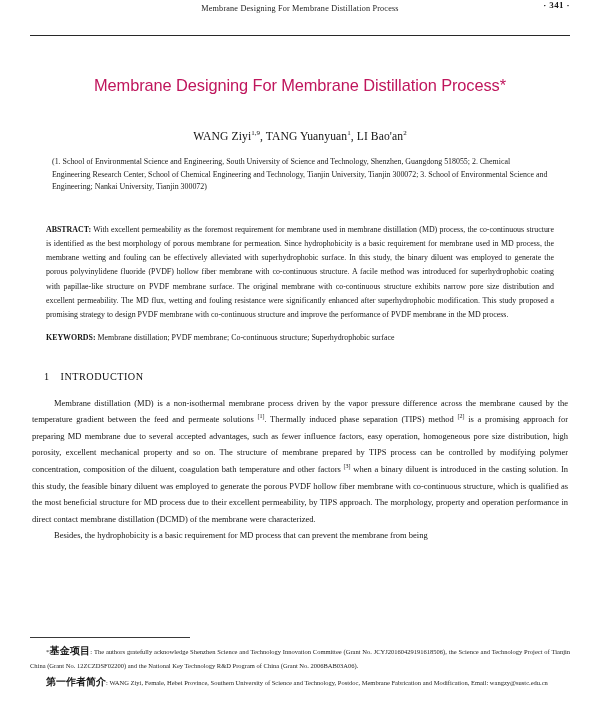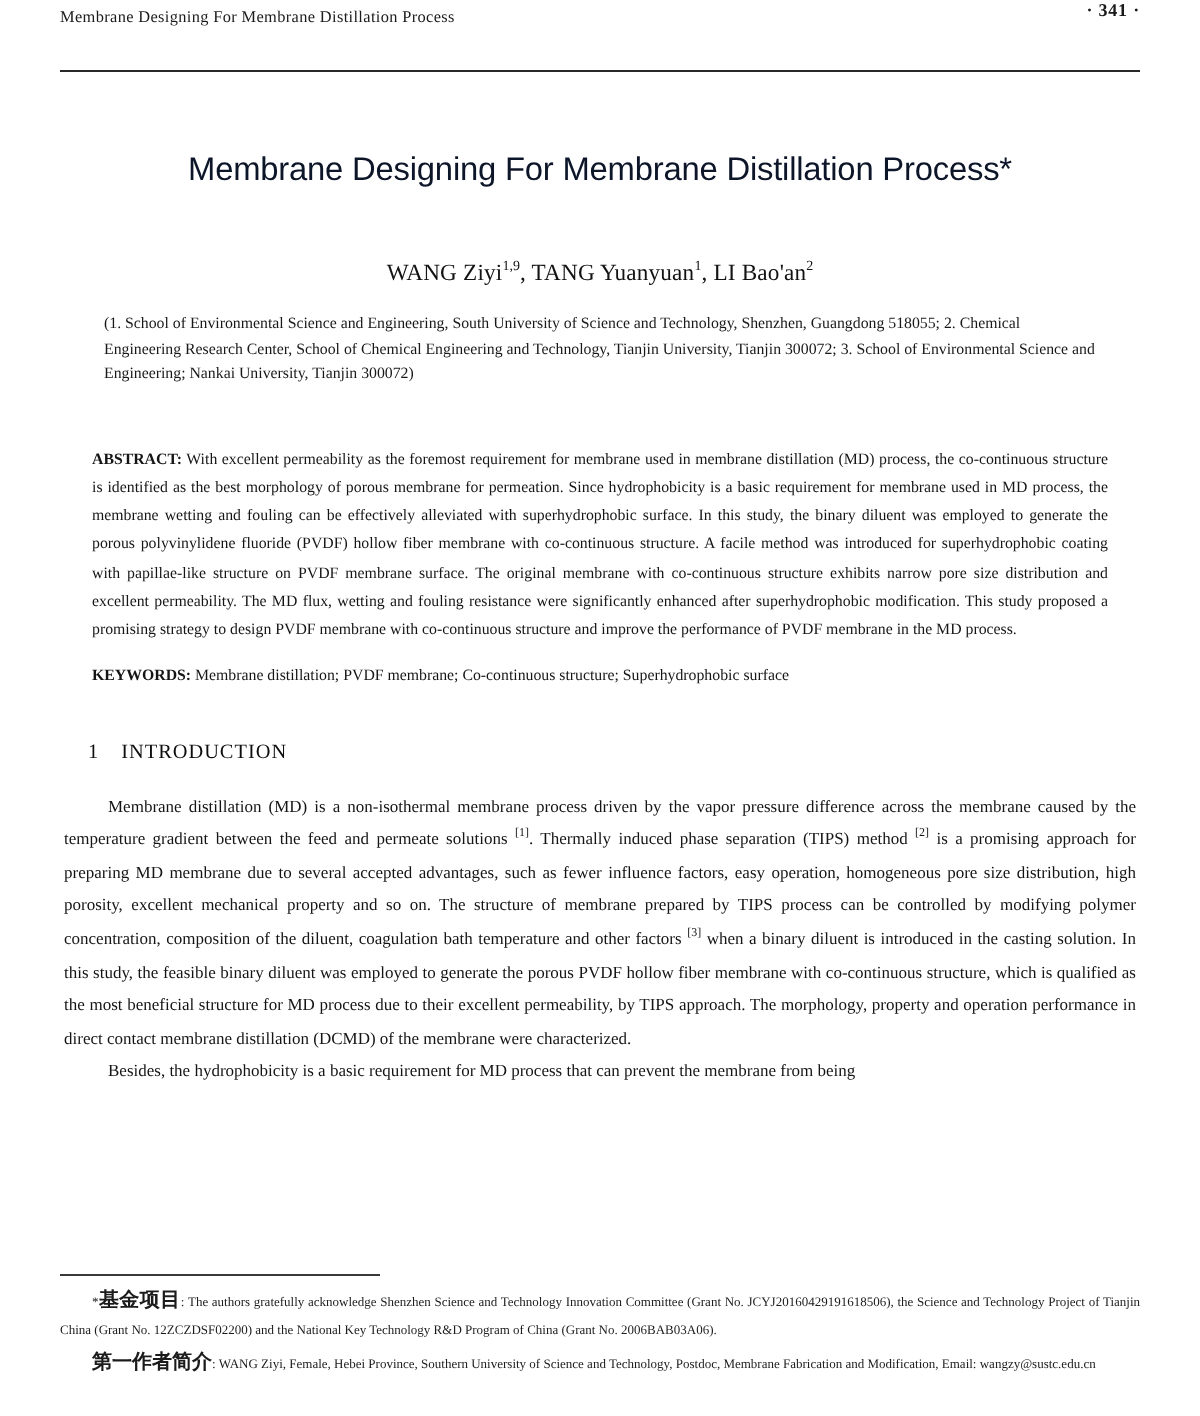--- a/index.html
+++ b/index.html
@@ -24,20 +24,21 @@
     background: #fefefe;
     filter: contrast(1.02);
   }
 
   
   .runhead {
     position: relative;
     height: 30px;
     display: flex;
     align-items: flex-start;
+    justify-content: center;
     padding-top: 4px;
   }
   .runhead-title {
     font-family: "Liberation Serif", serif;
     font-size: 8.2px;
     letter-spacing: .18px;
     color: #1c1c1c;
     white-space: nowrap;
   }
   .runhead-pageno {
@@ -57,21 +58,21 @@
   }
 
   
   .doc-title {
     font-family: "Liberation Sans", "DejaVu Sans", sans-serif;
     font-size: 16.4px;
     font-weight: normal;
     text-align: center;
     margin: 40px 0 0 0;
     letter-spacing: -.1px;
-    color: #0f172a;
+    color: #be185d;
   }
 
   
   .authors {
     text-align: center;
     font-size: 11.6px;
     margin-top: 34px;
     color: #151515;
     letter-spacing: .1px;
   }

